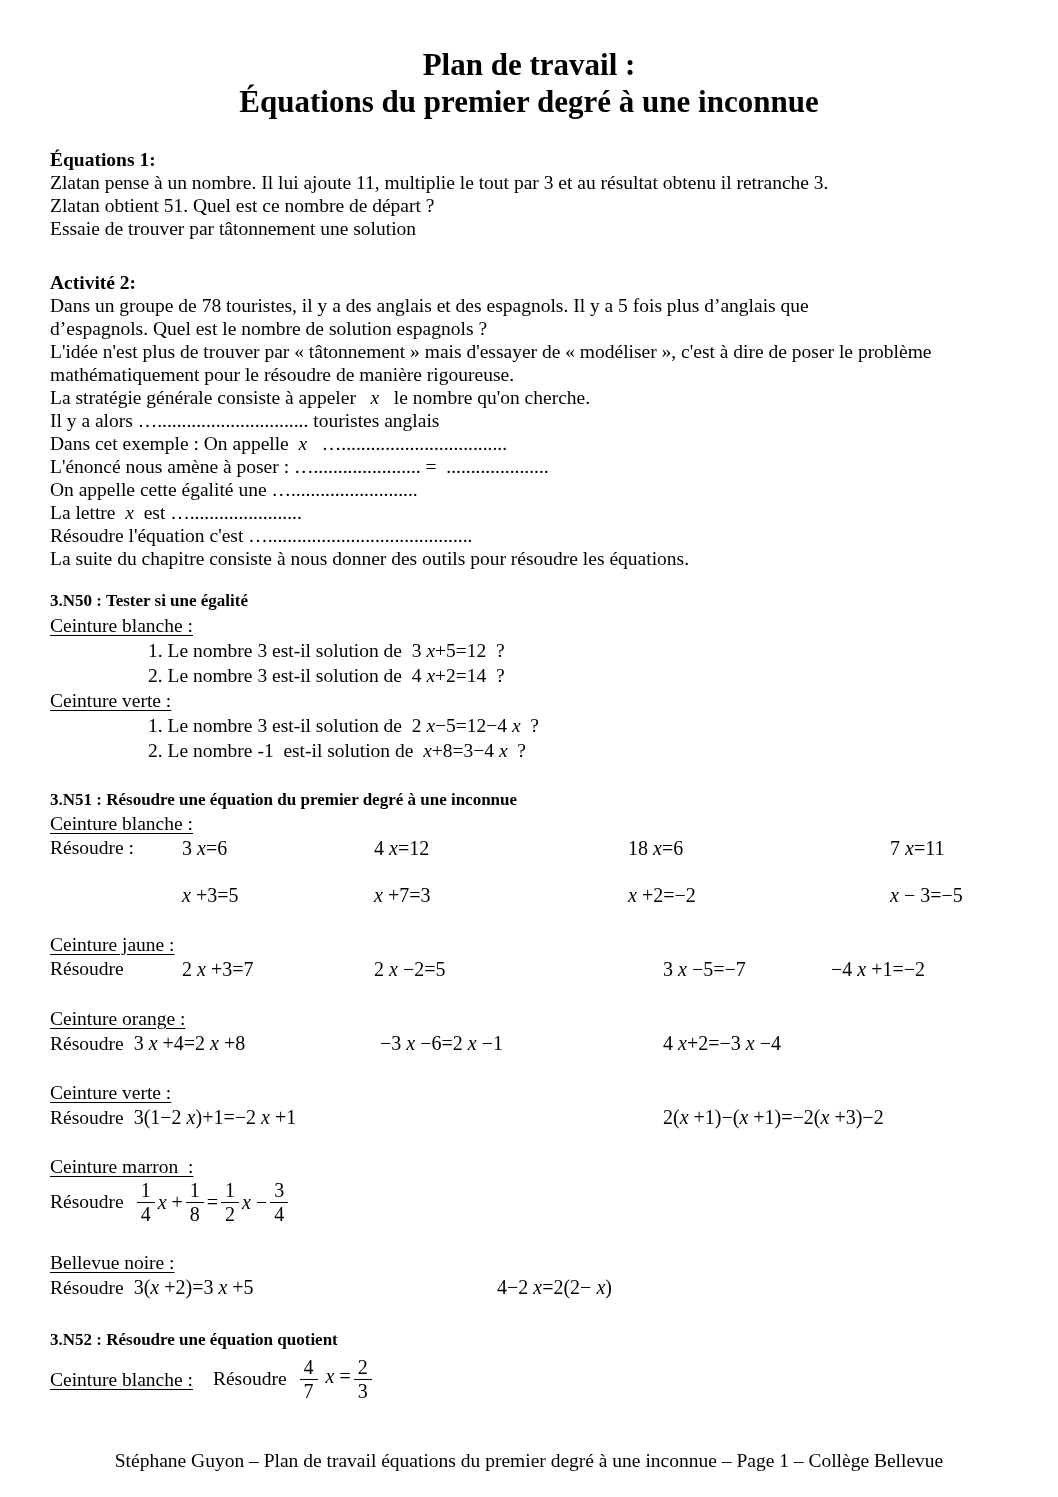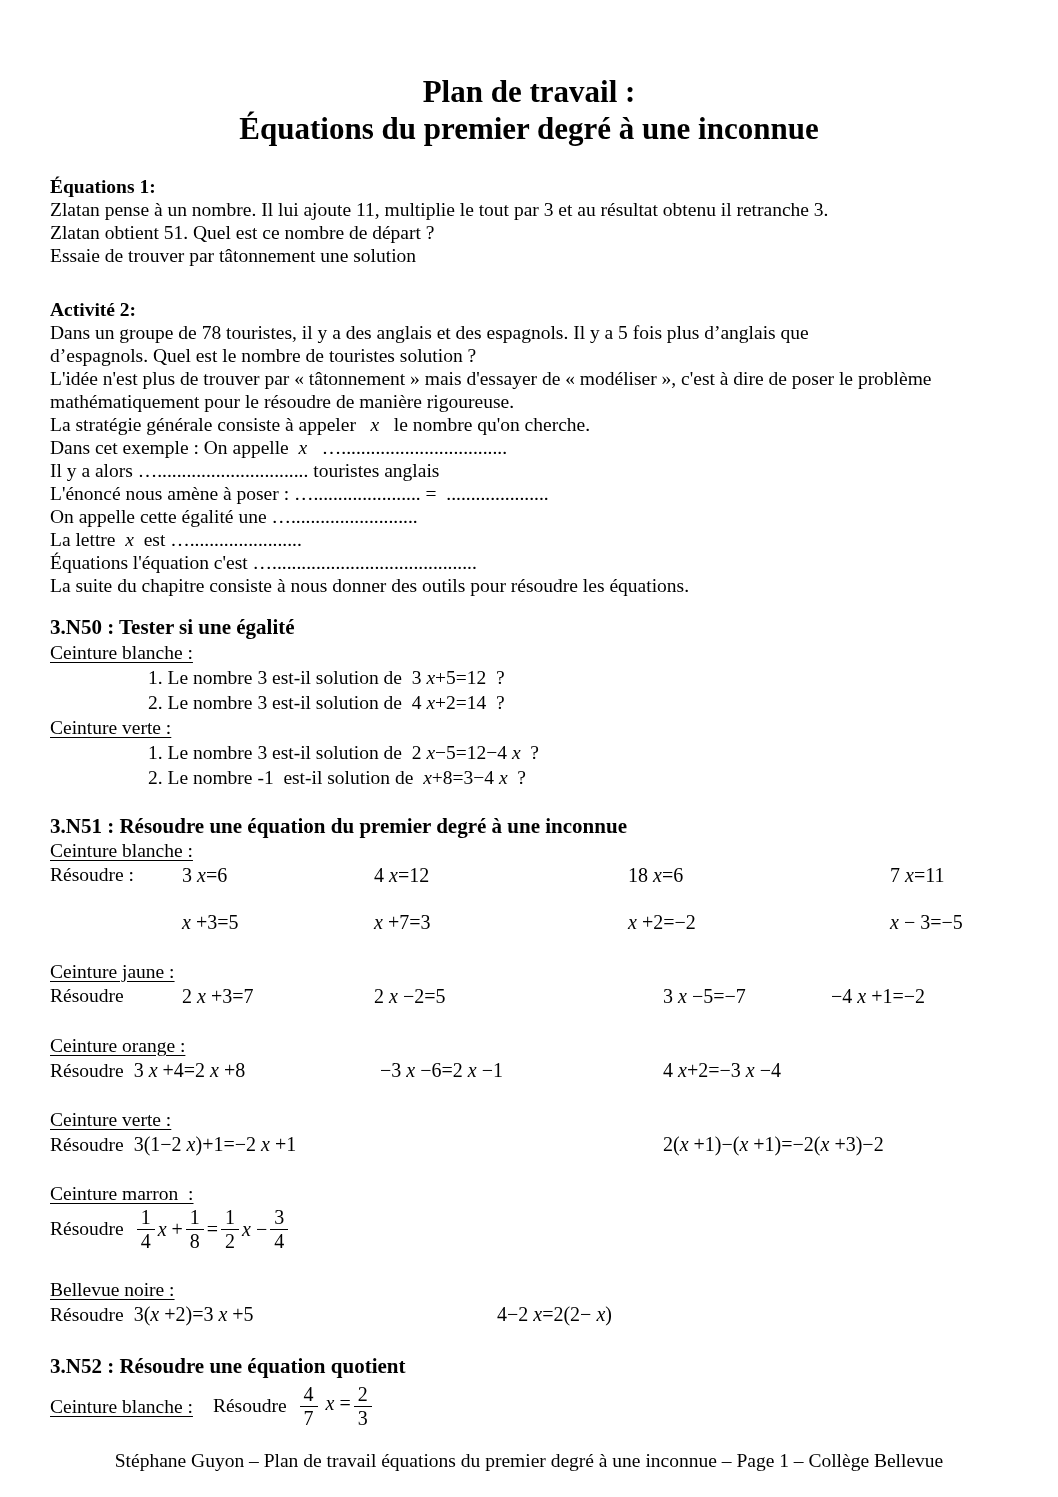--- a/index.html
+++ b/index.html
@@ -5,33 +5,33 @@
   html,body { margin:0; padding:0; background:#ffffff; }
   .page {
     position:relative;
     width:1058px; height:1497px;
     background:#ffffff;
     color:#000;
     font-family:"Liberation Serif", serif;
     font-size:19.5px;
     overflow:hidden;
   }
-  .content { padding:46px 50px 0 50px;margin-top:27px; }
+  .content { padding:46px 50px 0 50px; }
   .t, .h, .h2, .belt, .item, .lead, .eq, .tline, .footer { white-space:pre-wrap; }
 
   .title { margin:0; text-align:center; font-weight:bold; font-size:31px; line-height:37px; }
   .tline { display:block; }
 
   p { margin:0; }
   .h  { font-weight:bold; line-height:23px; }
   .t  { line-height:23px; }
   .mt28 { margin-top:28px; }
   .mt31 { margin-top:31px; }
 
-  .h2 { font-weight:bold; font-size:21px; line-height:25px; }
+  .h2 { font-weight:bold; font-size:17px; line-height:25px; }
   .n50 .h2 { margin-top:18px; }
   .belt { text-decoration:underline; text-underline-offset:3px; line-height:25px; }
   .item { line-height:25px; padding-left:98px; }
 
   .n51 .h2 { margin-top:24px; }
   .n51 .belt { line-height:24px; }
   .eqrow { position:relative; height:24px; line-height:24px; }
   .eqrow.gap { margin-top:23px; }
   .beltblock { margin-top:26px; }
   .abs { position:absolute; top:0; }
@@ -65,30 +65,30 @@
     <section>
       <p class="h mt28">Équations 1:</p>
       <p class="t">Zlatan pense à un nombre. Il lui ajoute 11, multiplie le tout par 3 et au résultat obtenu il retranche 3.</p>
       <p class="t">Zlatan obtient 51. Quel est ce nombre de départ ?</p>
       <p class="t">Essaie de trouver par tâtonnement une solution</p>
     </section>
 
     <section>
       <p class="h mt31">Activité 2:</p>
       <p class="t">Dans un groupe de 78 touristes, il y a des anglais et des espagnols. Il y a 5 fois plus d’anglais que</p>
-      <p class="t">d’espagnols. Quel est le nombre de touristes solution ?</p>
+      <p class="t">d’espagnols. Quel est le nombre de solution espagnols ?</p>
       <p class="t">L'idée n'est plus de trouver par « tâtonnement » mais d'essayer de « modéliser », c'est à dire de poser le problème</p>
       <p class="t">mathématiquement pour le résoudre de manière rigoureuse.</p>
       <p class="t">La stratégie générale consiste à appeler   <i>x</i>   le nombre qu'on cherche.</p>
+      <p class="t">Il y a alors …............................... touristes anglais</p>
       <p class="t">Dans cet exemple : On appelle  <i>x</i>   …..................................</p>
-      <p class="t">Il y a alors …............................... touristes anglais</p>
       <p class="t">L'énoncé nous amène à poser : …...................... =  .....................</p>
       <p class="t">On appelle cette égalité une …..........................</p>
       <p class="t">La lettre  <i>x</i>  est ….......................</p>
-      <p class="t">Équations l'équation c'est …..........................................</p>
+      <p class="t">Résoudre l'équation c'est …..........................................</p>
       <p class="t">La suite du chapitre consiste à nous donner des outils pour résoudre les équations.</p>
     </section>
 
     <section class="n50">
       <p class="h2">3.N50 : Tester si une égalité</p>
       <p class="belt">Ceinture blanche :</p>
       <p class="item">1. Le nombre 3 est-il solution de  3 <i>x</i>+5=12  ?</p>
       <p class="item">2. Le nombre 3 est-il solution de  4 <i>x</i>+2=14  ?</p>
       <p class="belt">Ceinture verte :</p>
       <p class="item">1. Le nombre 3 est-il solution de  2 <i>x</i>−5=12−4 <i>x</i>  ?</p>

